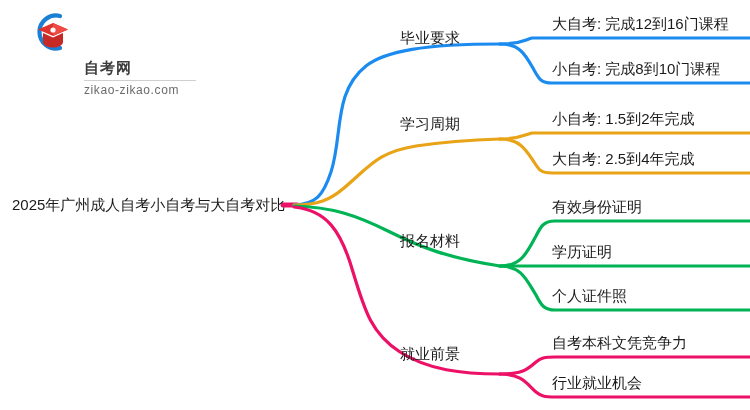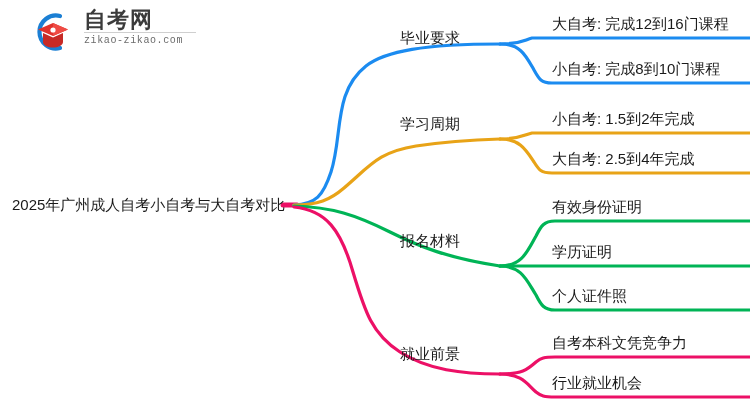--- a/index.html
+++ b/index.html
@@ -30,39 +30,39 @@
     width: 46px;
     height: 44px;
   }
   #logo-text-wrap {
     position: absolute;
     left: 54px;
     top: 2px;
     width: 120px;
   }
   #logo-title {
-    font-size: 22px;
+    font-size: 15px;
     font-weight: bold;
     color: #3b3b3b;
     letter-spacing: 1px;
     line-height: 20px;
     white-space: nowrap;
+    margin-top: 48px;
   }
   #logo-rule {
     width: 112px;
     height: 1px;
     background: #cfcfcf;
     margin: 2px 0 2px 0;
   }
   #logo-sub {
-    font-size: 10px;
+    font-size: 12px;
     color: #6b6b6b;
     letter-spacing: 0.6px;
     white-space: nowrap;
-    font-family: Liberation Mono, monospace;
   }
 
   
   #mindmap {
     position: absolute;
     left: 0;
     top: 0;
     width: 750px;
     height: 410px;
   }

